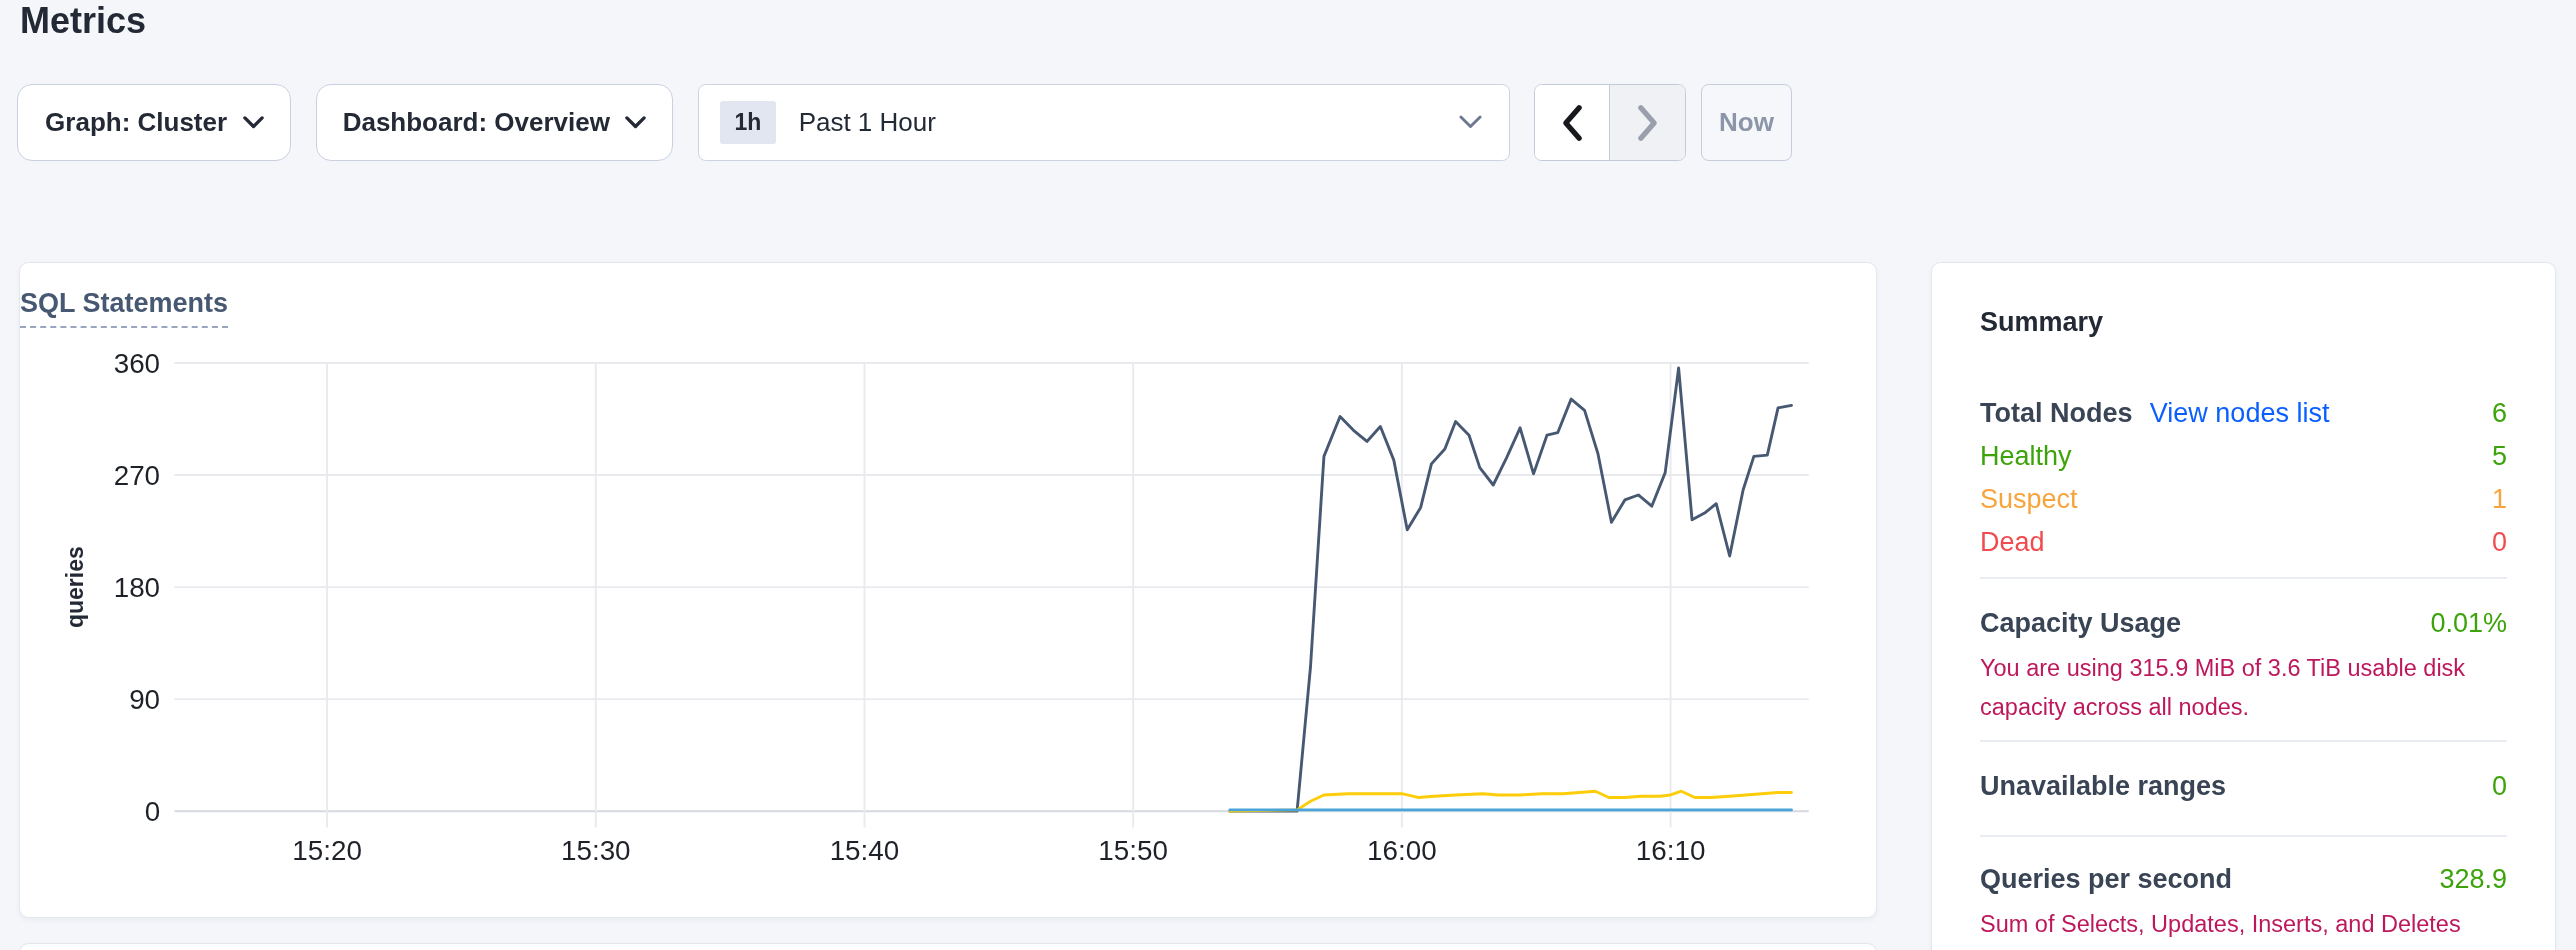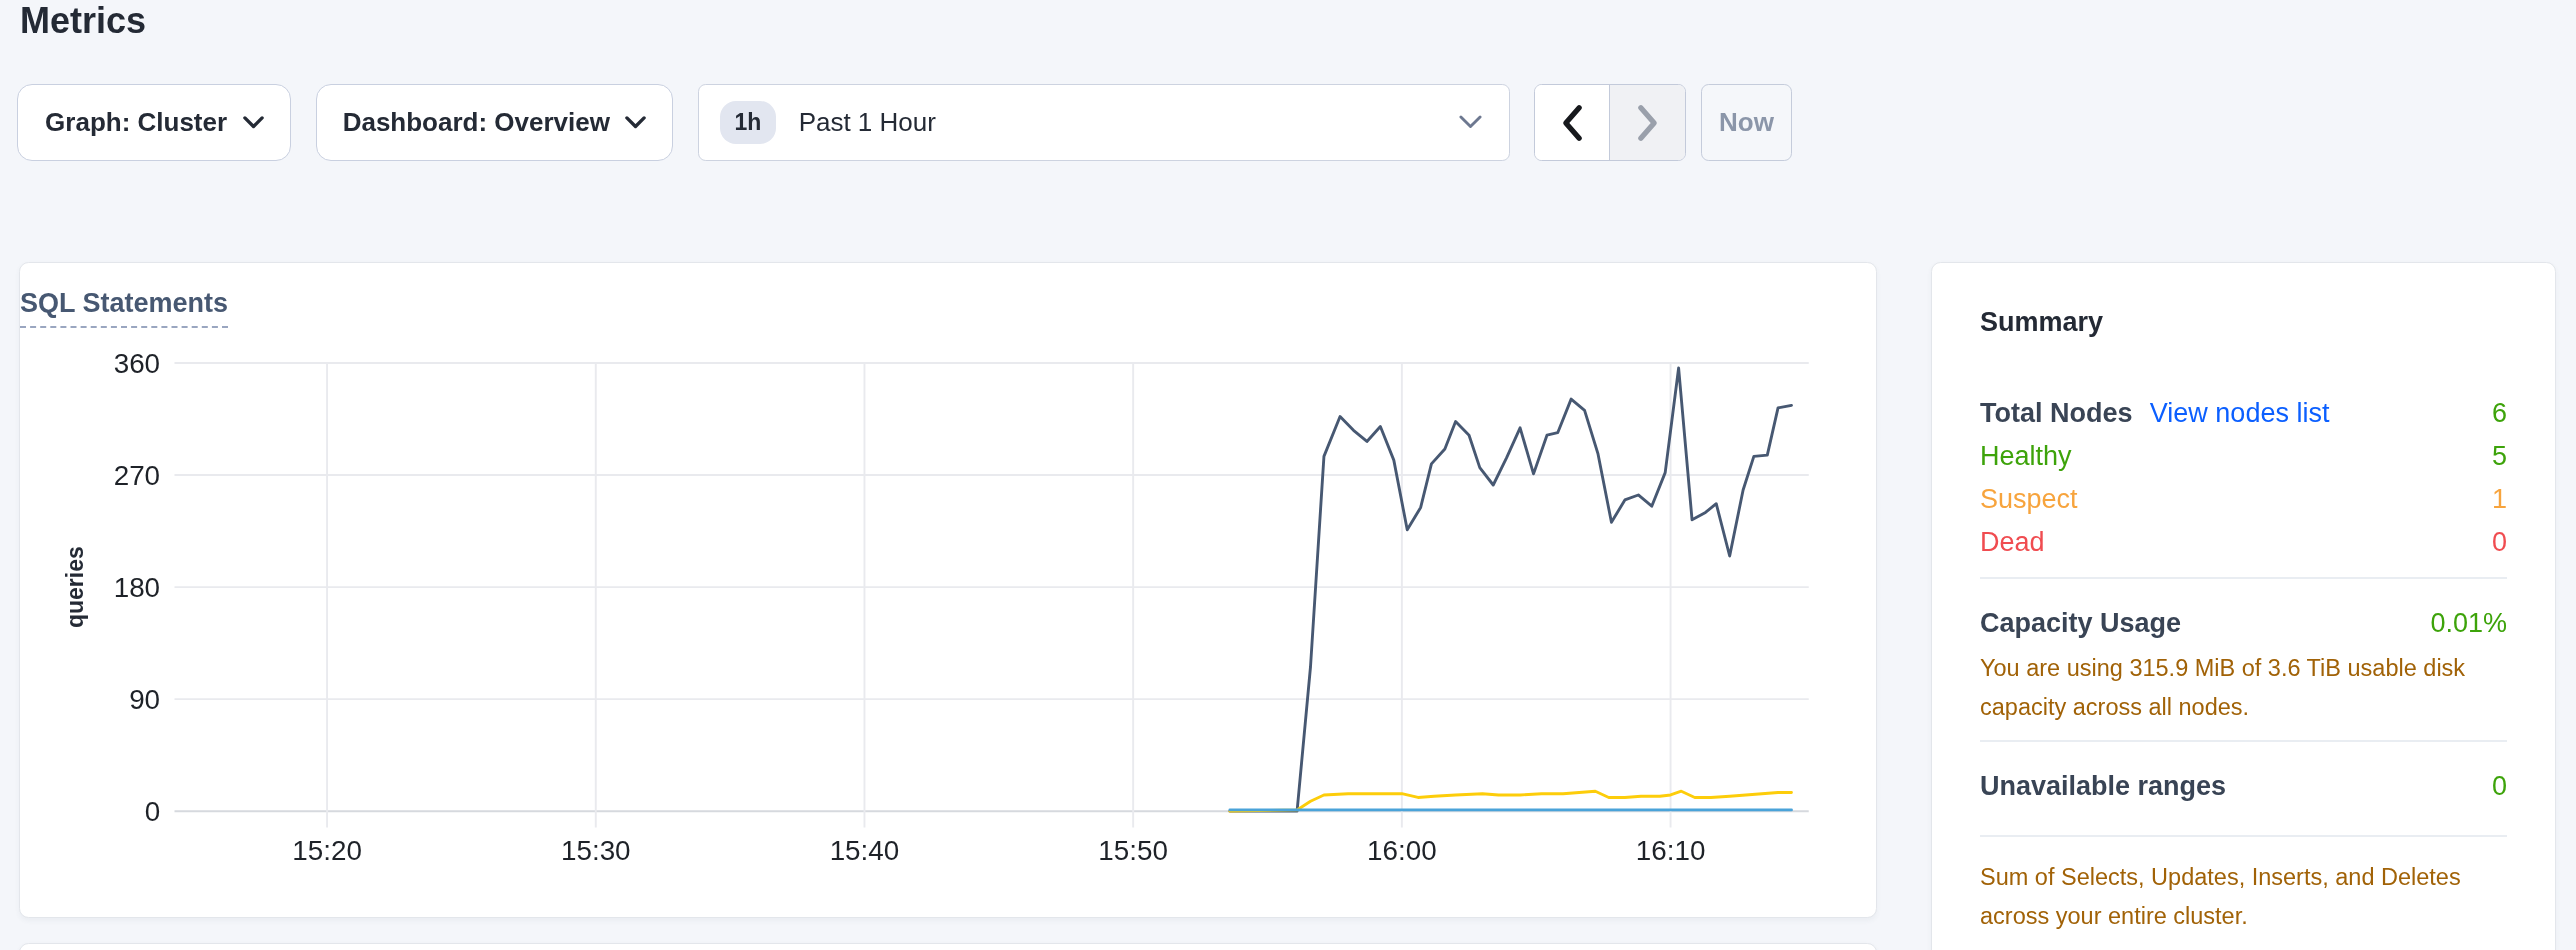--- a/index.html
+++ b/index.html
@@ -22,21 +22,21 @@
   }
   .dd-graph { left:17.3px; width:274px; }
   .dd-dashboard { left:316px; width:357px; }
   .dd-label { font-size:26px; font-weight:700; color:#242a35; }
   .chev { flex:0 0 auto; }
   .timepicker {
     left:698px; width:812px; background:#fff;
     border:1.9px solid #cdd3e0; border-radius:7.7px; cursor:pointer;
   }
   .tp-badge {
-    margin-left:21px; background:#e2e6f0; border-radius:16px;
+    margin-left:21px; background:#e2e6f0; border-radius:3px;
     font-size:23px; font-weight:700; color:#242a35;
     padding:9.6px 14.4px; line-height:1;
   }
   .tp-label { margin-left:23px; font-size:26px; font-weight:500; color:#242a35; flex:1; }
   .tp-chev { margin-right:27px; }
   .arrow-group {
     left:1534px; width:152px; border:1.9px solid #c3cada; border-radius:7.7px;
     overflow:hidden; background:#fff;
   }
   .arrow-btn { width:50%; height:100%; display:flex; align-items:center; justify-content:center; cursor:pointer; }
@@ -66,21 +66,21 @@
   .summary-title { margin-top:44px; font-size:27px; font-weight:700; color:#242a35; }
   .sum-row { display:flex; align-items:center; height:43px; font-size:27px; }
   .sum-rows-nodes { margin-top:54px; }
   .sum-label-strong { font-weight:700; color:#394455; }
   .sum-link { margin-left:17.3px; font-weight:500; cursor:pointer; text-decoration:none; }
   .sum-spacer { flex:1; }
   .sum-value { font-weight:500; }
   .status-label { font-weight:500; }
   .divider { height:1.9px; background:#e9edf2; margin-top:13.4px; }
   .section { margin-top:23px; }
-  .sum-desc { margin-top:3.8px; font-size:23.5px; line-height:39px; color:#a16207; }
+  .sum-desc { margin-top:3.8px; font-size:23.5px; line-height:39px; color:#be185d; }
 </style>
 </head>
 <body>
 
 <div class="page-heading">Metrics</div>
 
 <div class="ctl dropdown dd-graph">
   <span class="dd-label">Graph: Cluster</span>
   <svg class="chev" width="21" height="13.4" viewBox="0 0 22 14">
     <polyline points="2,2 11,11 20,2" stroke="#242a35" stroke-width="3.5" fill="none" stroke-linecap="round" stroke-linejoin="round"></polyline>
@@ -197,18 +197,23 @@
     <div class="sum-row">
       <span class="sum-label-strong">Unavailable ranges</span>
       <span class="sum-spacer"></span>
       <span class="sum-value" style="color: rgb(61, 163, 10);">0</span>
     </div>
   </div>
 
   <div class="divider" style="margin-top:27px;"></div>
 
   <div class="section" style="margin-top:21px;">
+    <div class="sum-row">
+      <span class="sum-label-strong">Queries per second</span>
+      <span class="sum-spacer"></span>
+      <span class="sum-value" style="color: rgb(61, 163, 10);">328.9</span>
+    </div>
     <div class="sum-desc">Sum of Selects, Updates, Inserts, and Deletes across your entire cluster.</div>
   </div>
 </div>
 
 <div class="card sliver-card"></div>
 
 
 </body></html>

